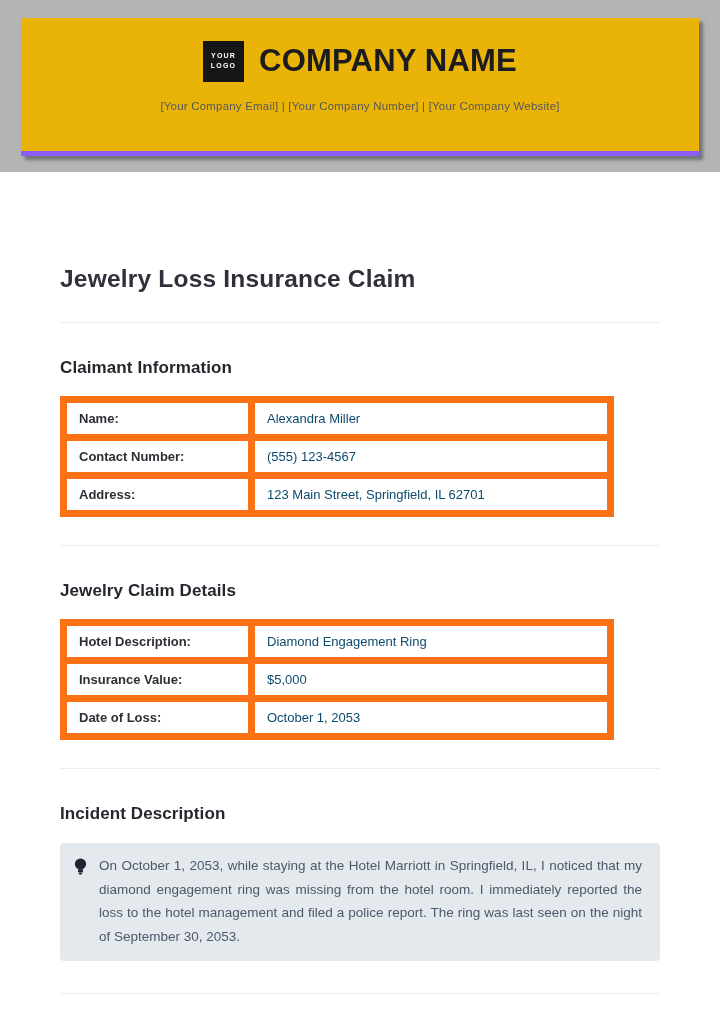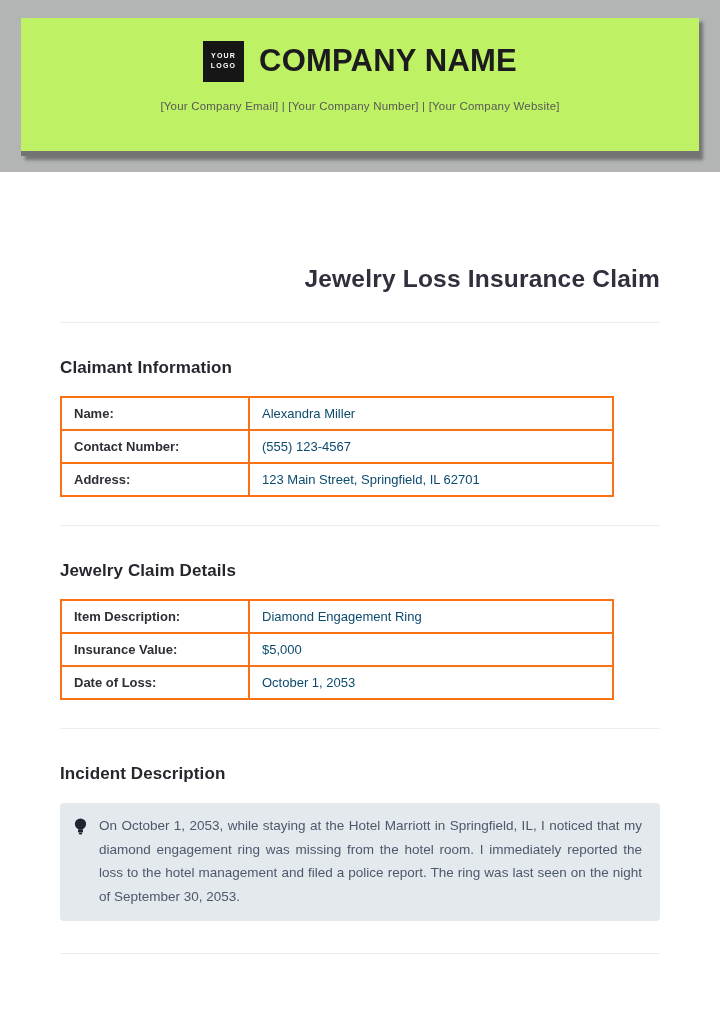--- a/index.html
+++ b/index.html
@@ -12,23 +12,23 @@
     color: #2c2c34;
   }
 
   
   .header-band {
     background: #b2b5b4;
     padding: 18px 21px 16px 21px;
     height: 172px;
   }
   .header-card {
-    background: #bef264;
+    background: #eab308;
     height: 138px;
-    border-bottom: 5px solid #737373;
+    border-bottom: 5px solid #8b5cf6;
     box-shadow: 4px 4px 3px rgba(40,40,40,0.45);
     display: flex;
     flex-direction: column;
     align-items: center;
     justify-content: flex-start;
     padding-top: 21px;
   }
   .brand-row {
     display: flex;
     align-items: center;
@@ -63,21 +63,21 @@
     color: #585858;
     letter-spacing: 0.2px;
   }
 
   
   .doc {
     padding: 0 60px;
   }
   .doc-title {
     margin-top: 92px;
-    text-align: right;
+    text-align: left;
     font-size: 24.5px;
     font-weight: bold;
     color: #30303d;
     letter-spacing: 0.2px;
     line-height: 30px;
   }
   .divider {
     border: none;
     border-top: 1px solid #ededed;
     height: 0;
@@ -92,21 +92,21 @@
     letter-spacing: 0.1px;
   }
 
   table.kv-table {
     margin-top: 16px;
     width: 554px;
     border-collapse: collapse;
     font-size: 13px;
   }
   table.kv-table td {
-    border: 2px solid #f97316;
+    border: 7px solid #f97316;
     padding: 8px 12px;
     height: 31px;
     vertical-align: middle;
   }
   td.kv-label {
     width: 188px;
     font-weight: bold;
     color: #2e2e36;
   }
   td.kv-value {
@@ -172,21 +172,21 @@
       </tr>
     </tbody>
   </table>
 
   <hr class="divider">
 
   <div class="section-heading">Jewelry Claim Details</div>
   <table class="kv-table">
     <tbody>
       <tr>
-        <td class="kv-label">Item Description:</td>
+        <td class="kv-label">Hotel Description:</td>
         <td class="kv-value">Diamond Engagement Ring</td>
       </tr>
       <tr>
         <td class="kv-label">Insurance Value:</td>
         <td class="kv-value">$5,000</td>
       </tr>
       <tr>
         <td class="kv-label">Date of Loss:</td>
         <td class="kv-value">October 1, 2053</td>
       </tr>

